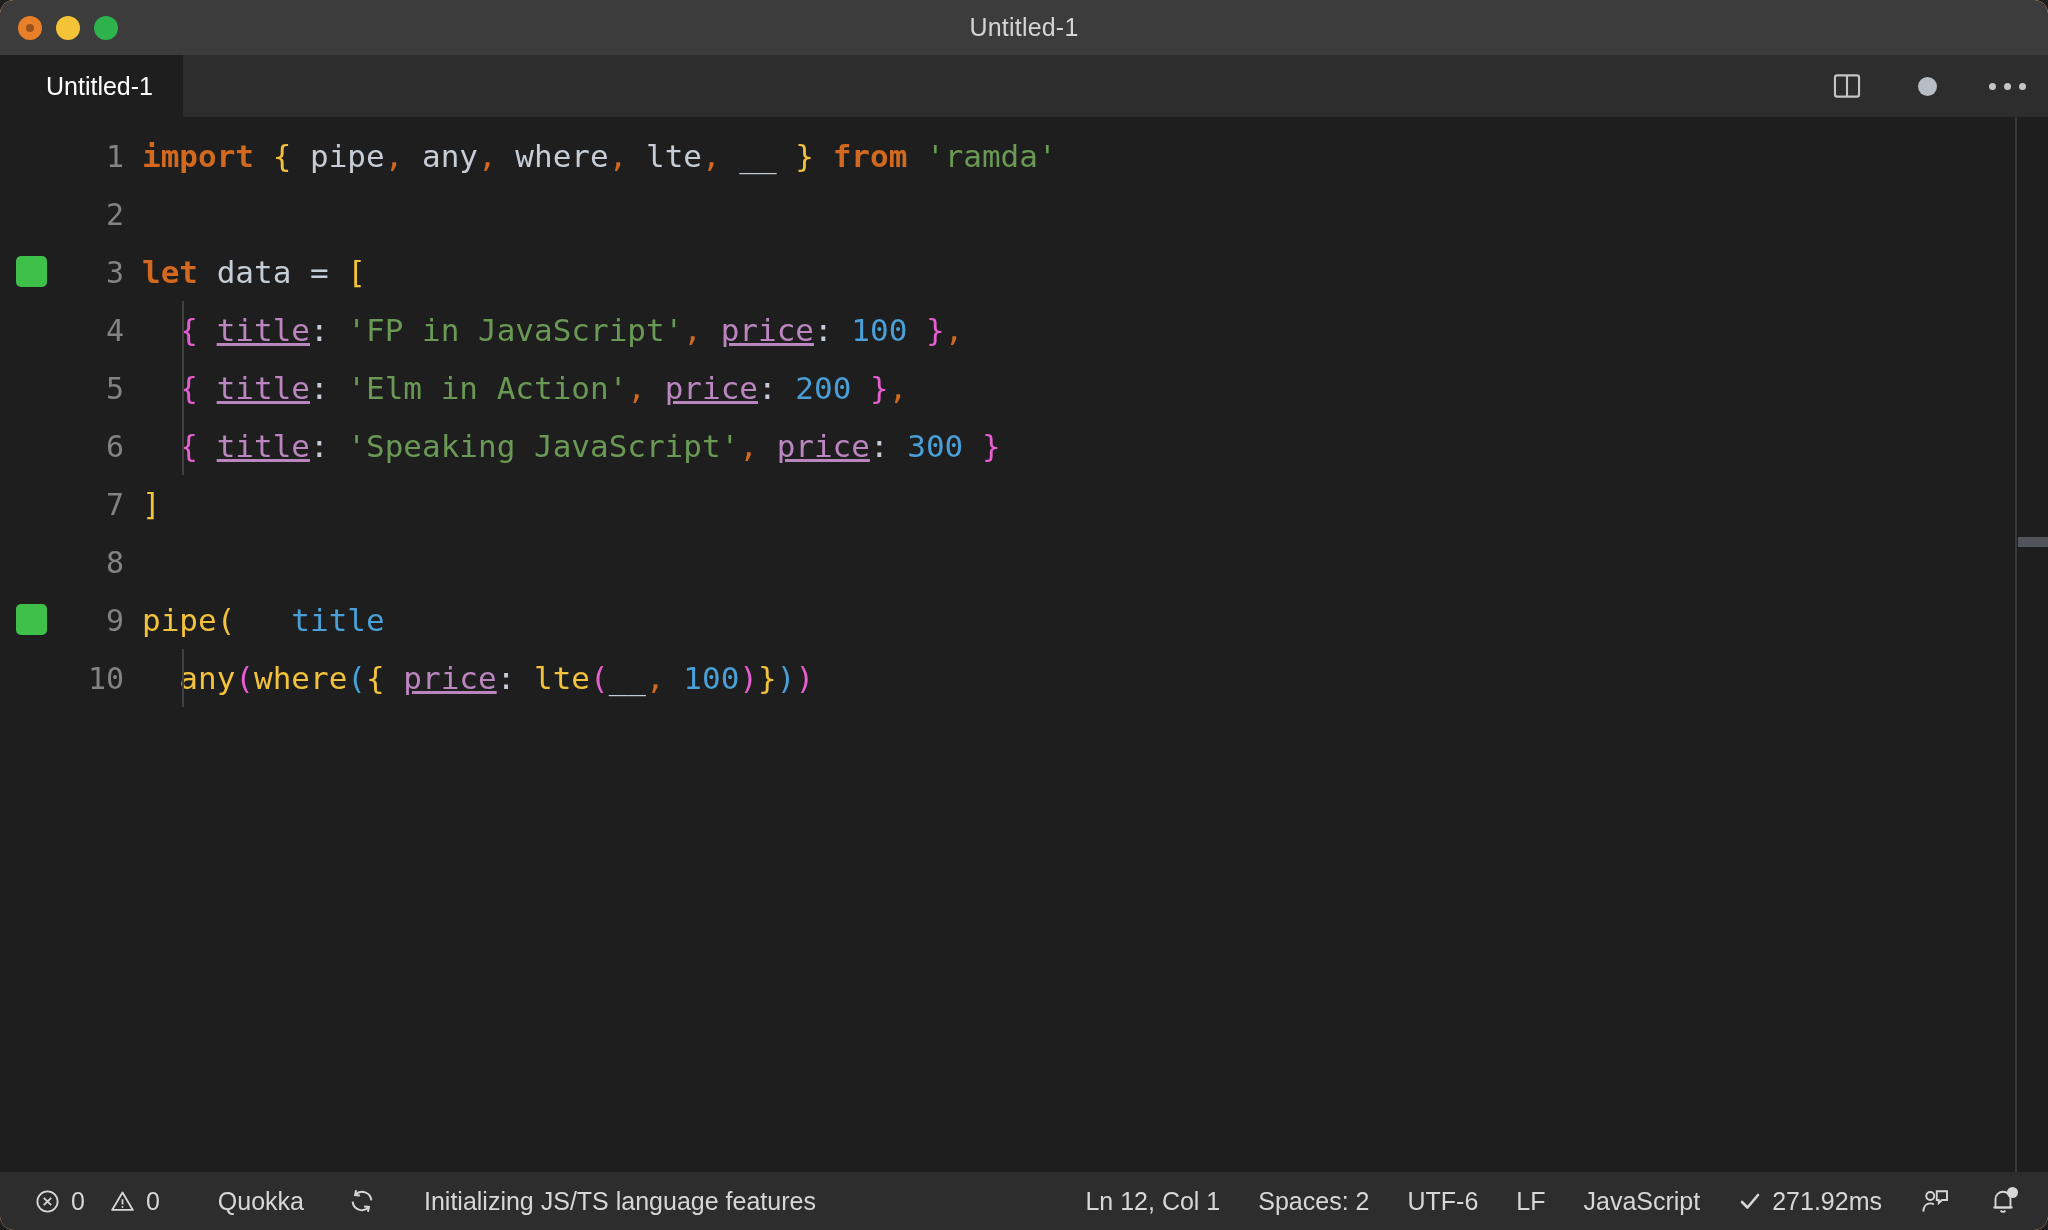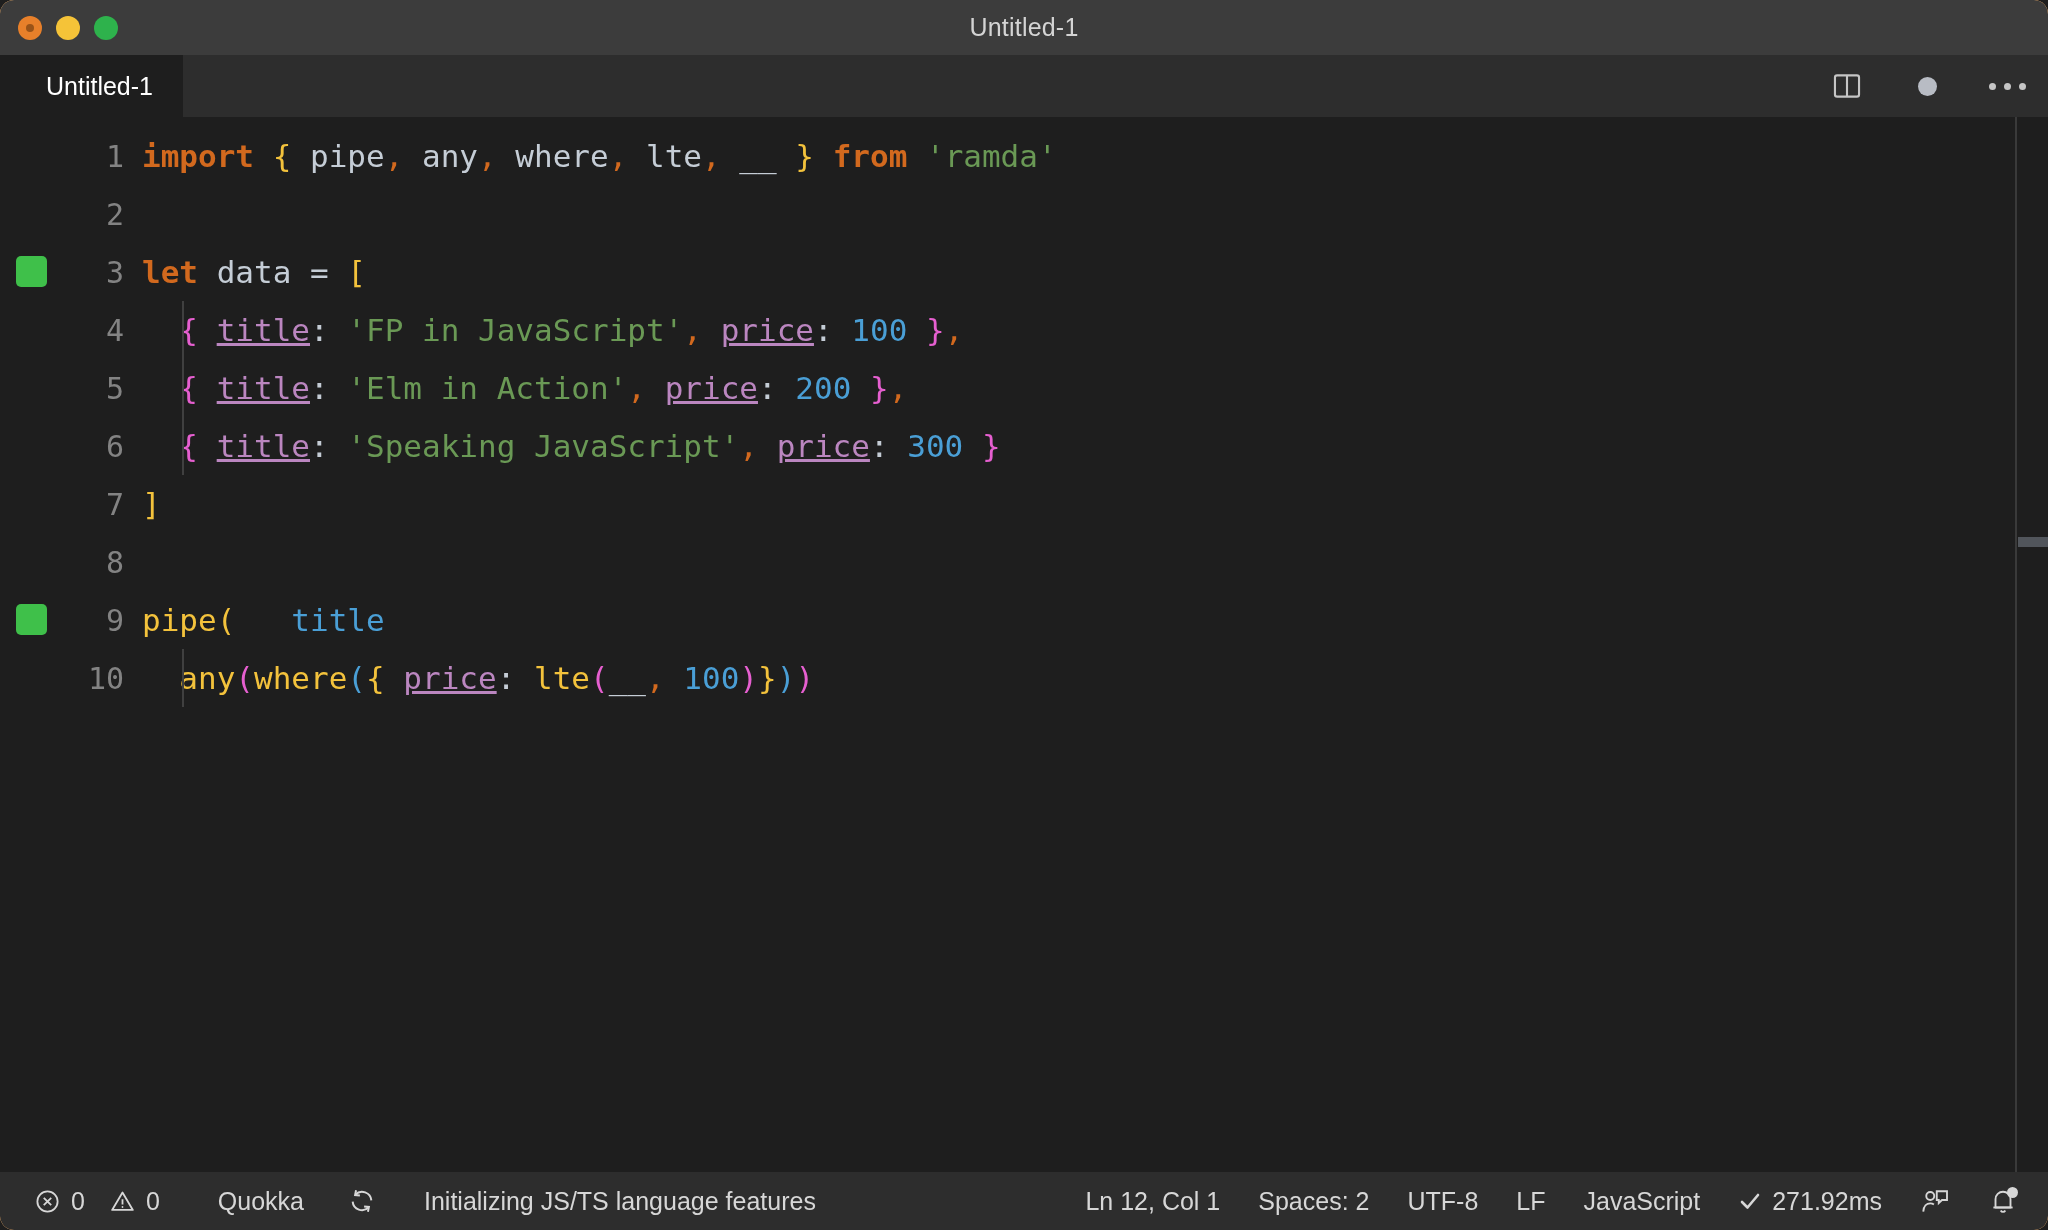--- a/index.html
+++ b/index.html
@@ -429,21 +429,21 @@
     </div>
 
     <div class="sb-right">
       <div class="sb-item">
         <span>Ln 12, Col 1</span>
       </div>
       <div class="sb-item">
         <span>Spaces: 2</span>
       </div>
       <div class="sb-item">
-        <span>UTF-8</span>
+        <span>UTF-6</span>
       </div>
       <div class="sb-item">
         <span>LF</span>
       </div>
       <div class="sb-item">
         <span>JavaScript</span>
       </div>
       <div class="sb-item">
         <span class="sb-icon">
           <svg width="24" height="24" viewBox="0 0 24 24" fill="none" stroke="#d7d7d7" stroke-width="2.6" stroke-linecap="round" stroke-linejoin="round">

